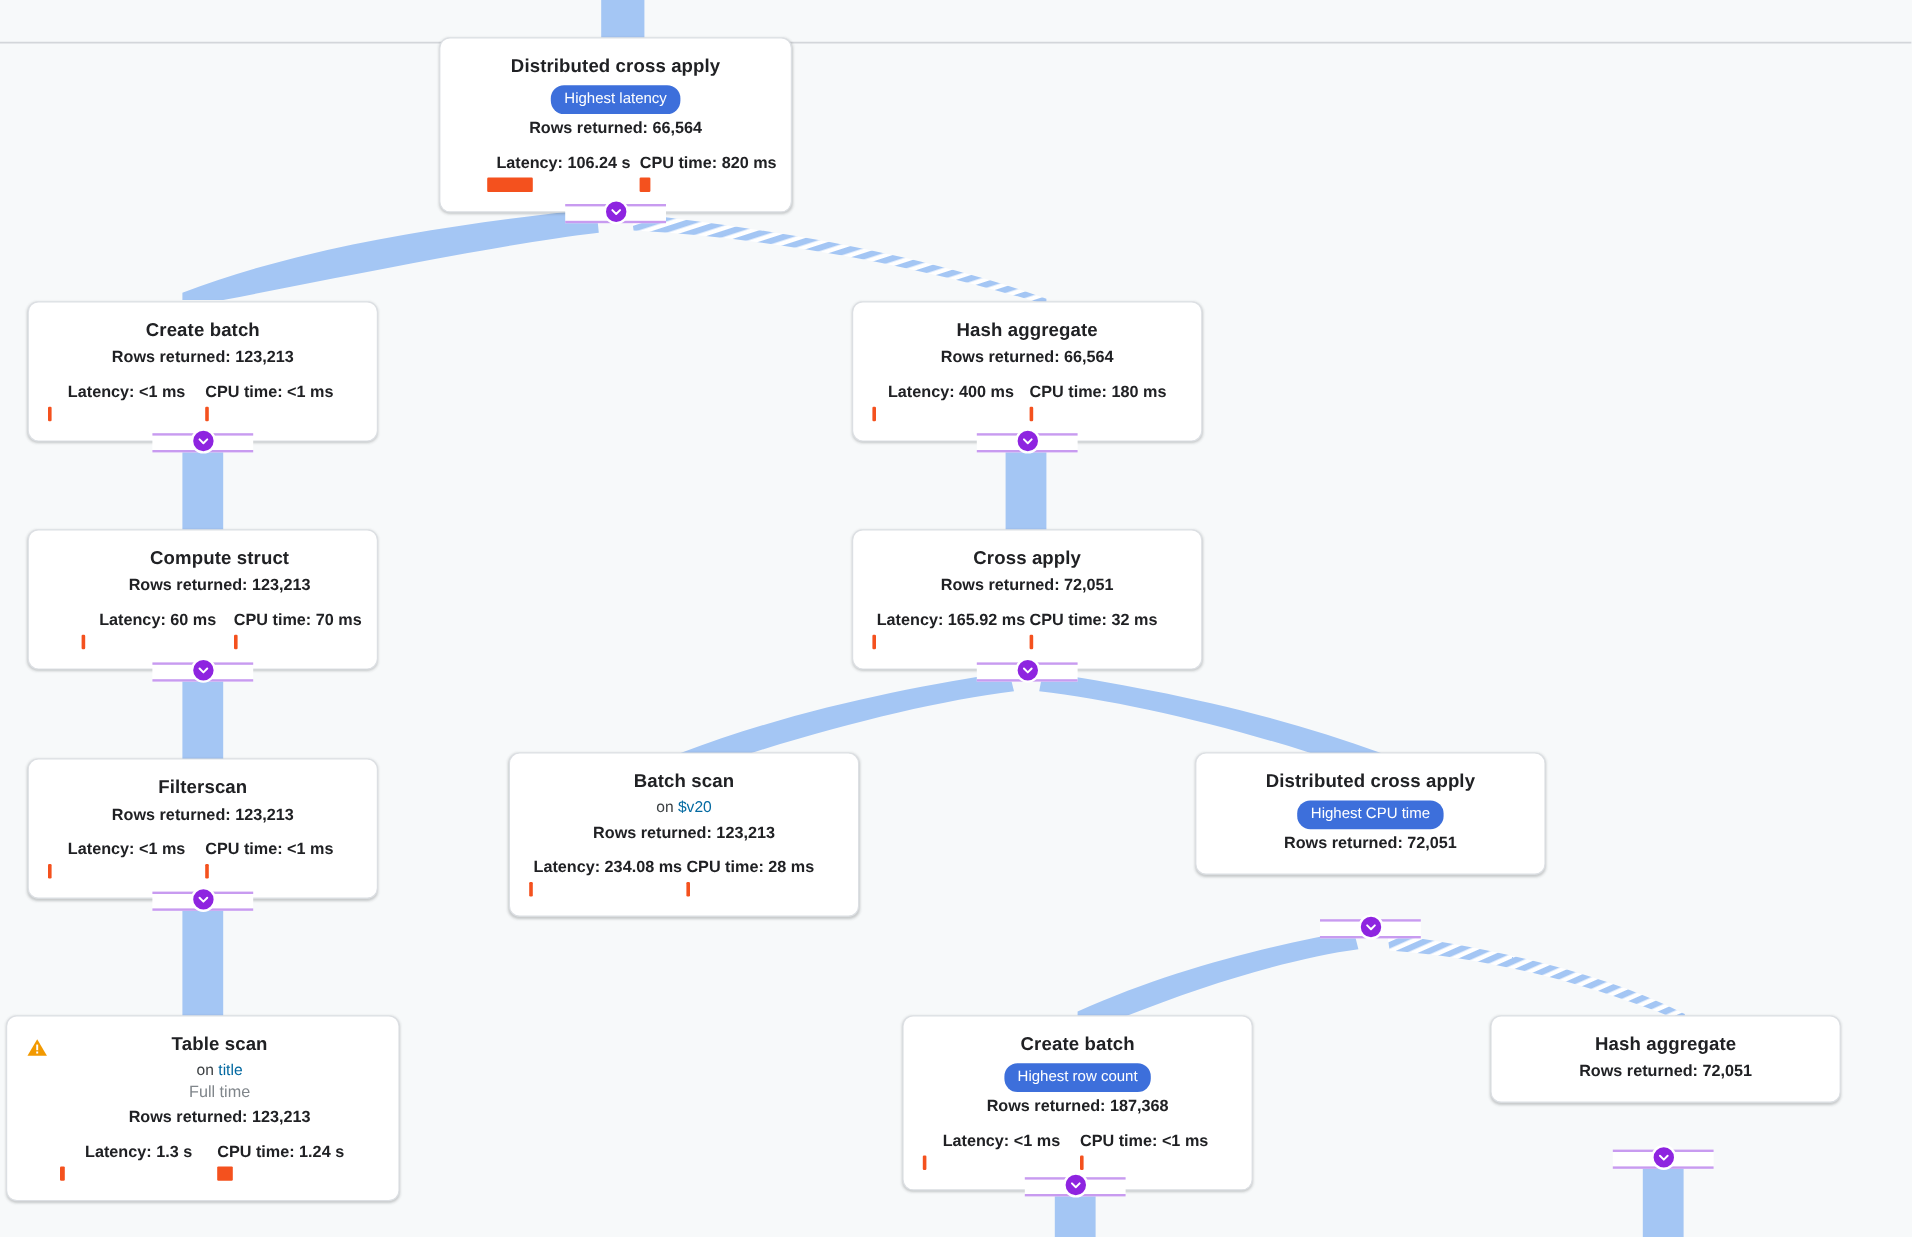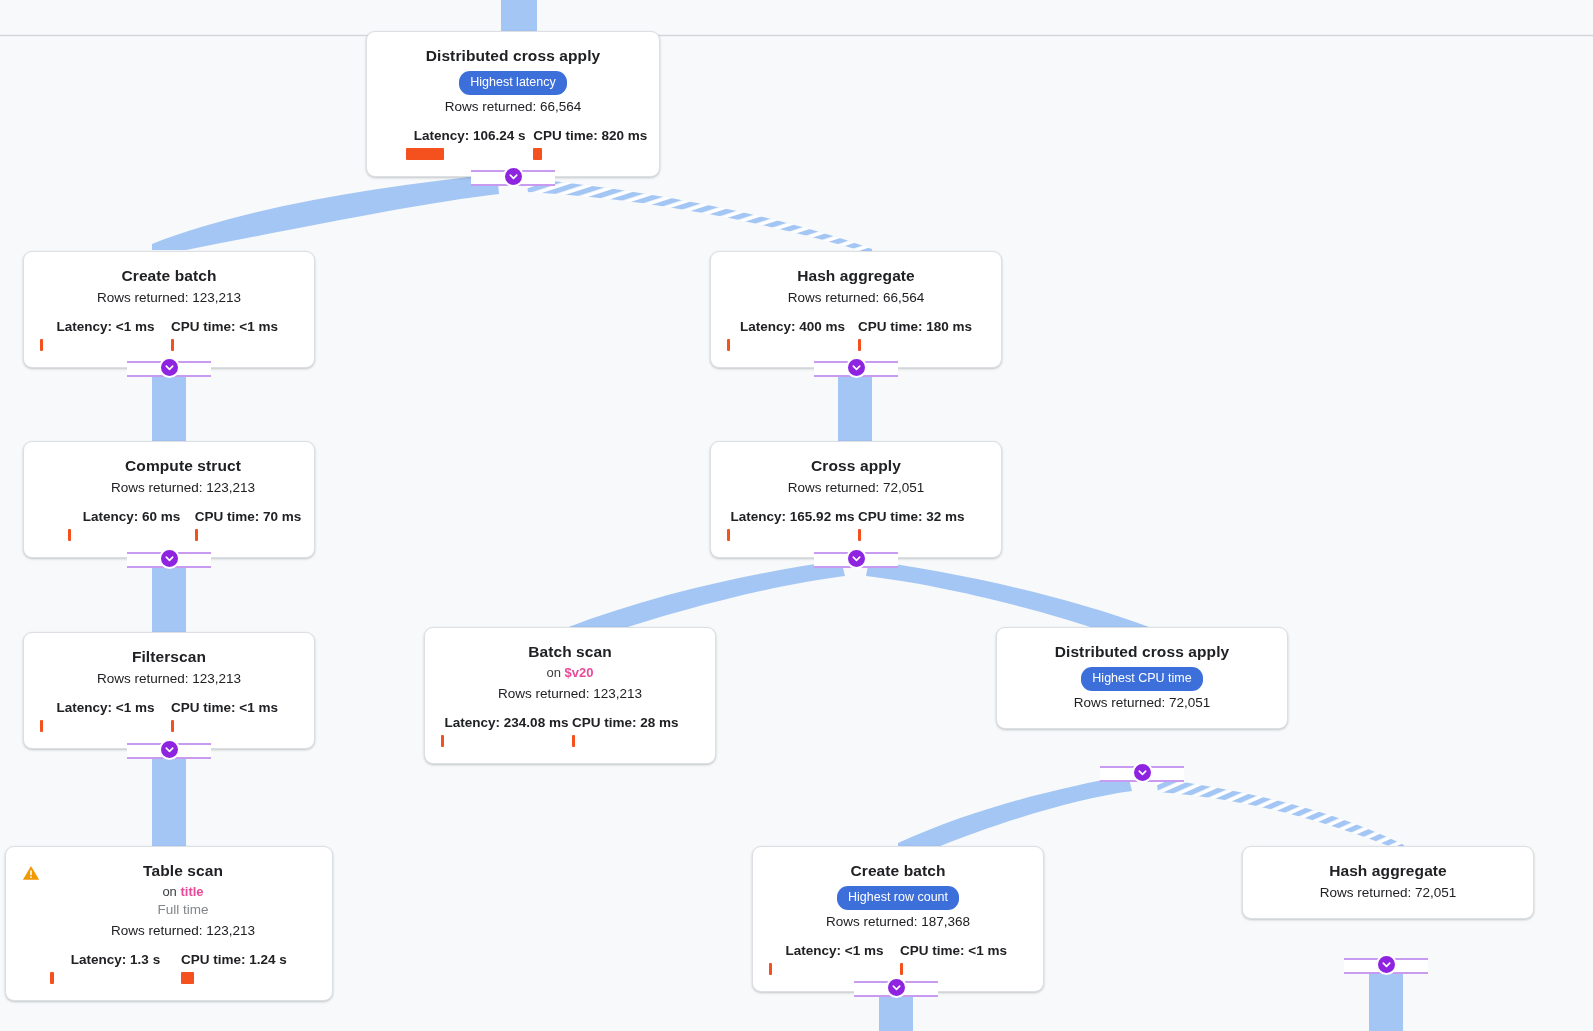--- a/index.html
+++ b/index.html
@@ -83,33 +83,33 @@
   }
 
   .subject {
     font-size: 13px;
     color: #3c4043;
     line-height: 18px;
     margin-top: 2px;
     white-space: nowrap;
   }
   .subject b {
-    font-weight: bold;
-    color: #ec4899;
+    font-weight: normal;
+    color: #0369a1;
   }
   .subject-note {
     font-size: 13.5px;
     color: #80868b;
     line-height: 18px;
     white-space: nowrap;
   }
 
   .rows {
     font-size: 13.5px;
-    font-weight: normal;
+    font-weight: bold;
     color: #202124;
     line-height: 18px;
     margin-top: 3px;
     white-space: nowrap;
   }
 
   .metrics {
     display: flex;
     flex-direction: row;
     margin-top: 12px;

